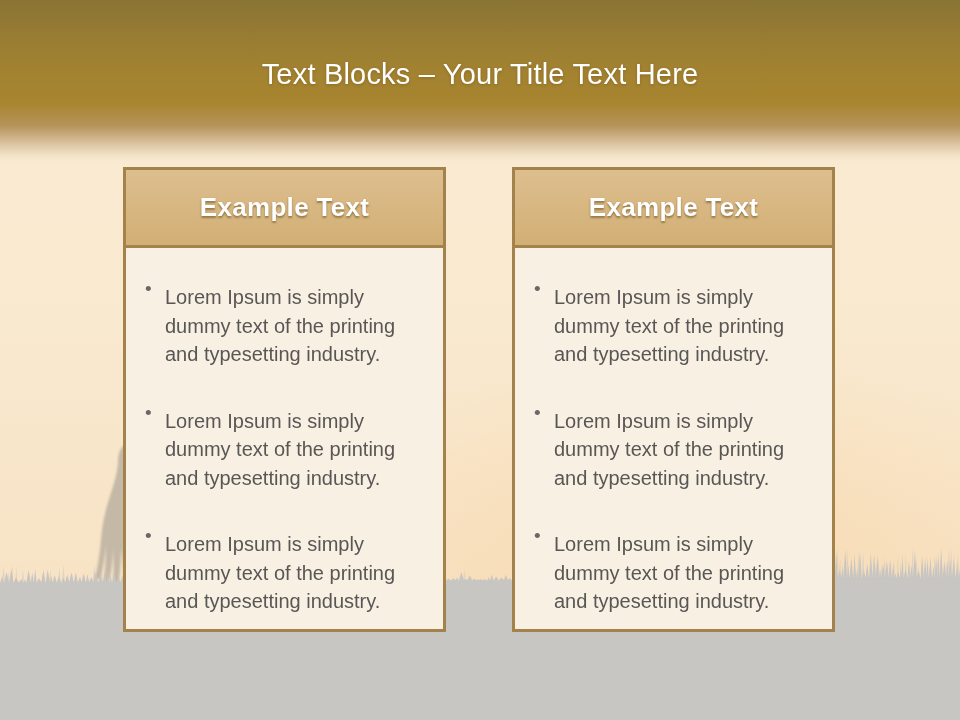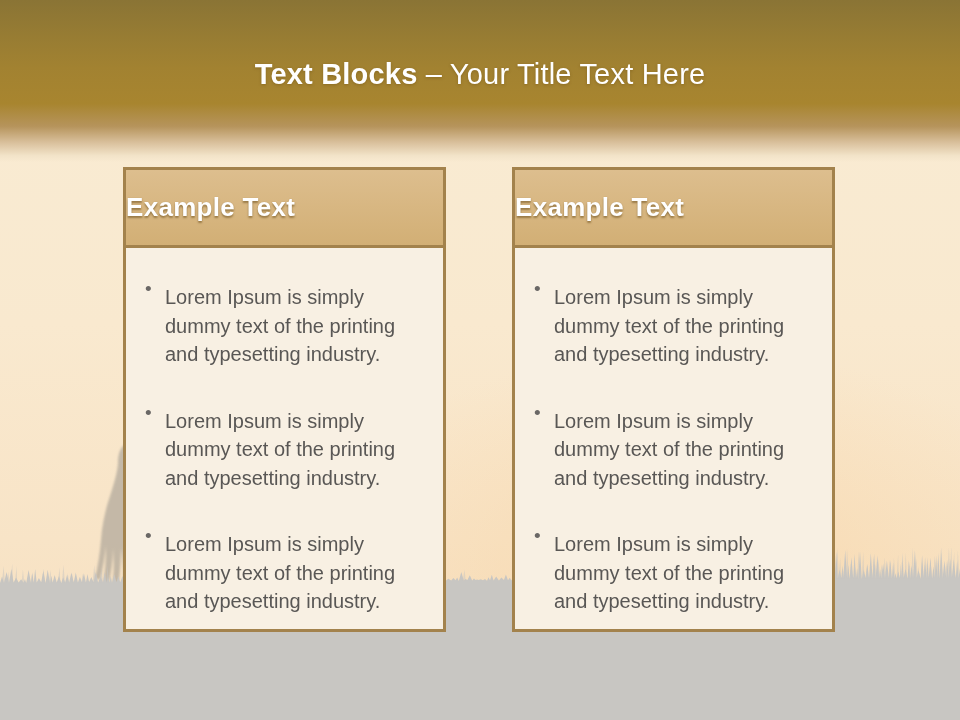--- a/index.html
+++ b/index.html
@@ -28,35 +28,35 @@
   .ground{position:absolute;left:0;top:548px;width:960px;height:172px;z-index:3;}
   
   .title{
     position:absolute;top:58px;left:0;width:100%;z-index:4;
     margin:0;text-align:center;
     font-size:29px;line-height:32px;font-weight:400;
     color:var(--title_text,#fff);
     text-shadow:0 1px 3px rgba(90,60,10,0.35);
     letter-spacing:.2px;
   }
-  .title .bold{font-weight:700;}
+  .title .bold{font-weight:400;}
   
   .card{
     position:absolute;top:167px;width:323px;height:465px;z-index:5;
     border:3px solid var(--card_border,#a3824c);
     box-sizing:border-box;
     background:var(--card_body_bg,#f8f0e3);
   }
   .card.left{left:123px;}
   .card.right{left:512px;}
   .card-header{
     height:75px;
     border-bottom:3px solid var(--card_border,#a3824c);
     background:linear-gradient(180deg,var(--card_header_top,#ddbe8e),var(--card_header_bottom,#d2af75));
-    display:flex;align-items:center;justify-content:flex-start;
+    display:flex;align-items:center;justify-content:center;
   }
   .card-header span{
     font-size:26px;font-weight:700;color:#fff;
     text-shadow:0 2px 2px rgba(122,92,42,0.65), 0 0 1px rgba(122,92,42,0.4);
     letter-spacing:.3px;
   }
   .card-body{
     list-style:none;margin:0;
     padding:27px 28px 0 17px;
   }

